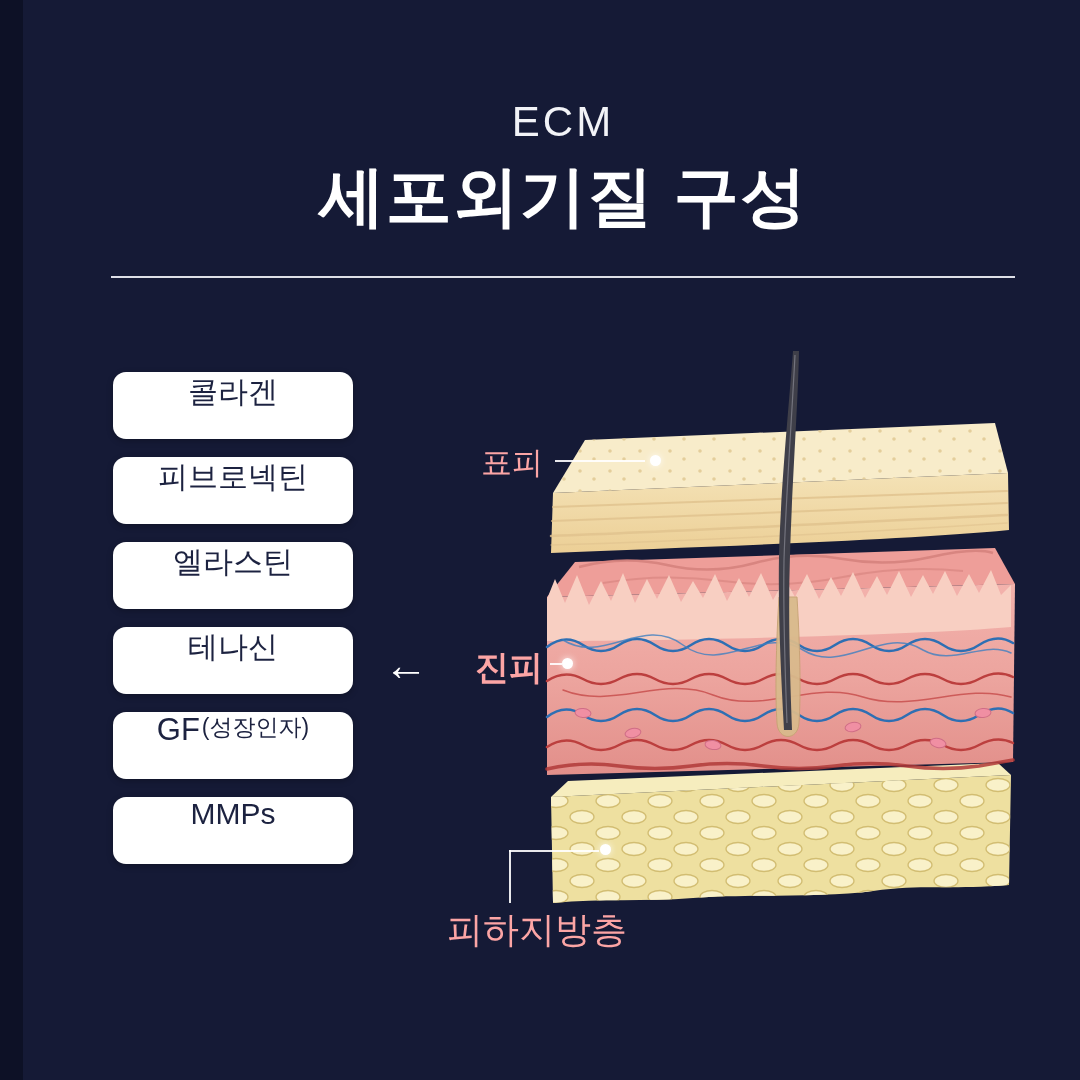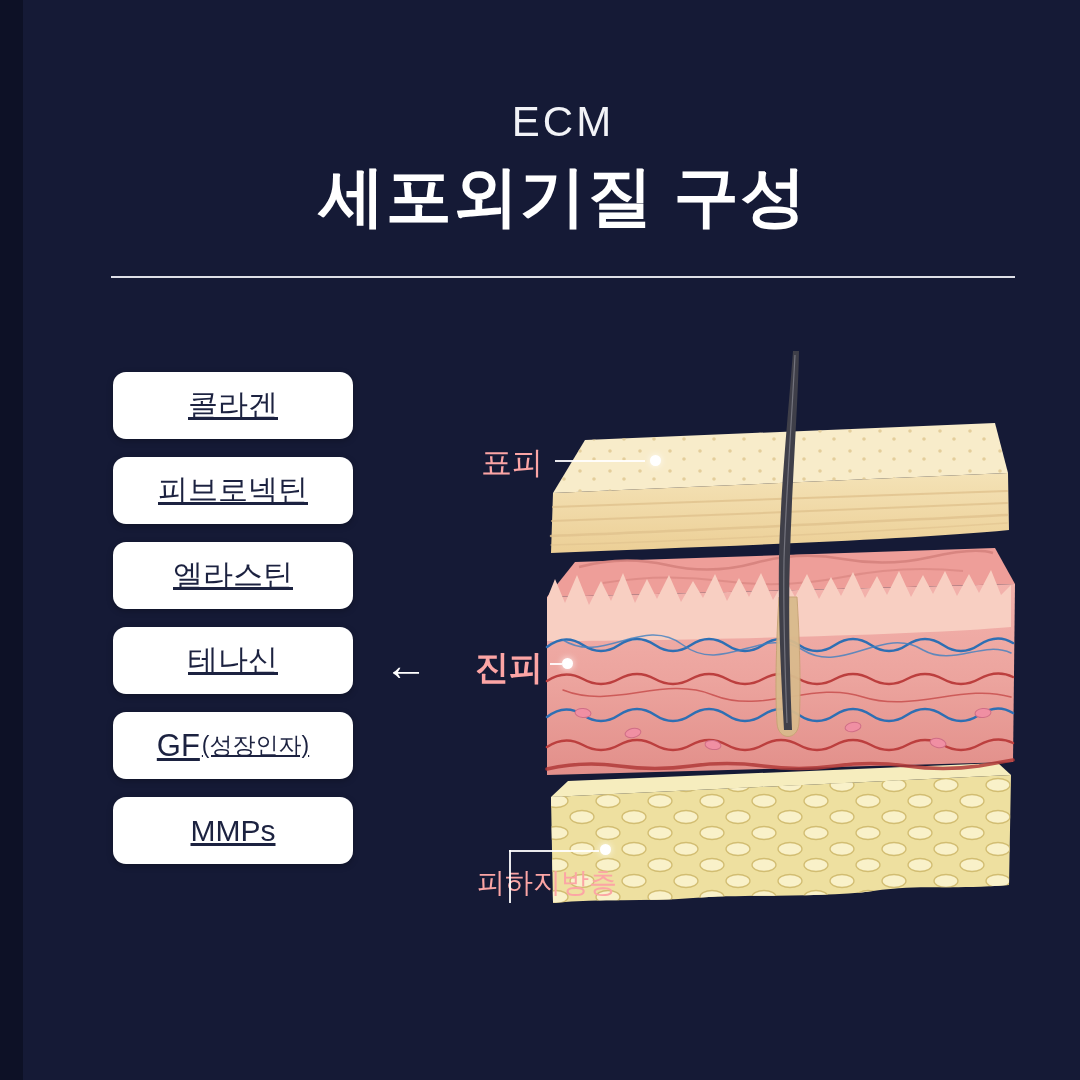--- a/index.html
+++ b/index.html
@@ -25,36 +25,35 @@
     position:absolute;top:276px;left:88px;width:904px;height:2px;
     background:#e8eaf1;opacity:.95;
   }
   
   .pill-list{
     position:absolute;top:372px;left:90px;width:240px;
     display:flex;flex-direction:column;gap:18px;
   }
   .pill{
     height:67px;background:#ffffff;border-radius:13px;
-    display:flex;align-items:center;justify-content:center;
+    display:flex;justify-content:center;
     color:#1c2240;font-size:30px;font-weight:500;
     box-shadow:0 2px 6px rgba(0,0,0,.25);
-    text-decoration:underline;
   }
   .pill .gf-main{font-size:31px;font-weight:500;}
   .pill .gf-sub{font-size:23px;font-weight:400;margin-left:2px;}
   
   .arrow{
     position:absolute;left:353px;top:640px;width:60px;
     font-size:44px;font-weight:400;color:#ffffff;text-align:center;
   }
   .lbl{position:absolute;color:#fca5a5;}
   .lbl-epi{left:430px;top:442px;width:90px;text-align:right;font-size:31px;font-weight:400;}
   .lbl-dermis{left:420px;top:645px;width:100px;text-align:right;font-size:34px;font-weight:700;}
-  .lbl-fat{left:424px;top:864px;width:200px;text-align:center;font-size:28px;font-weight:400;}
+  .lbl-fat{left:424px;top:906px;width:200px;text-align:left;font-size:36px;font-weight:400;}
   .leader{position:absolute;background:#ffffff;opacity:.9;}
   .leader-epi{left:532px;top:460px;width:90px;height:2px;}
   .leader-dermis{left:527px;top:663px;width:12px;height:2px;}
   .leader-fat-h{left:486px;top:850px;width:90px;height:2px;}
   .leader-fat-v{left:486px;top:850px;width:2px;height:53px;}
   .dot{
     position:absolute;width:11px;height:11px;border-radius:50%;
     background:#ffffff;box-shadow:0 0 7px rgba(255,255,255,.85);
   }
   .dot-epi{left:627px;top:455px;}

